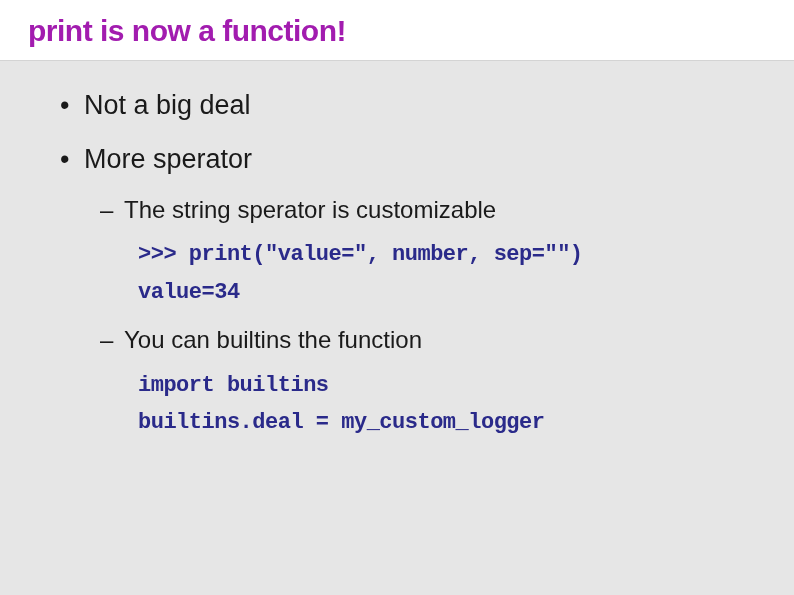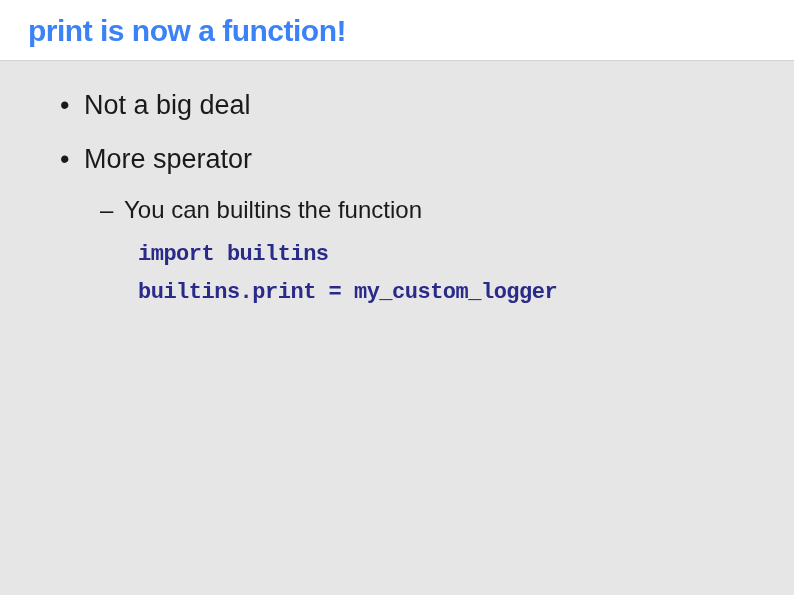--- a/index.html
+++ b/index.html
@@ -9,21 +9,21 @@
     height: 595px;
     font-family: "Helvetica Neue", Helvetica, Arial, sans-serif;
     background: #e6e6e6;
   }
   .header {
     background: #ffffff;
     padding: 14px 28px 12px 28px;
     border-bottom: 1px solid #d4d4d4;
   }
   .title {
-    color: #3b82f6;
+    color: #a21caf;
     font-size: 30px;
     font-weight: 700;
     margin: 0;
     letter-spacing: -0.5px;
   }
   .body {
     padding: 26px 80px 0 56px;
     color: #1a1a1a;
   }
   ul.level1 {
@@ -86,20 +86,25 @@
 
 <div class="body">
   <ul class="level1">
     <li>
       <span>Not a big deal</span>
     </li>
     <li>
       <span>More sperator</span>
       <ul class="level2">
         <li>
+          <span>The string sperator is customizable</span>
+          <div class="codeblock">&gt;&gt;&gt; print("value=", number, sep="")
+value=34</div>
+        </li>
+        <li>
           <span>You can builtins the function</span>
           <div class="codeblock">import builtins
-builtins.print = my_custom_logger</div>
+builtins.deal = my_custom_logger</div>
         </li>
       </ul>
     </li>
   </ul>
 </div>
 
 </body></html>

